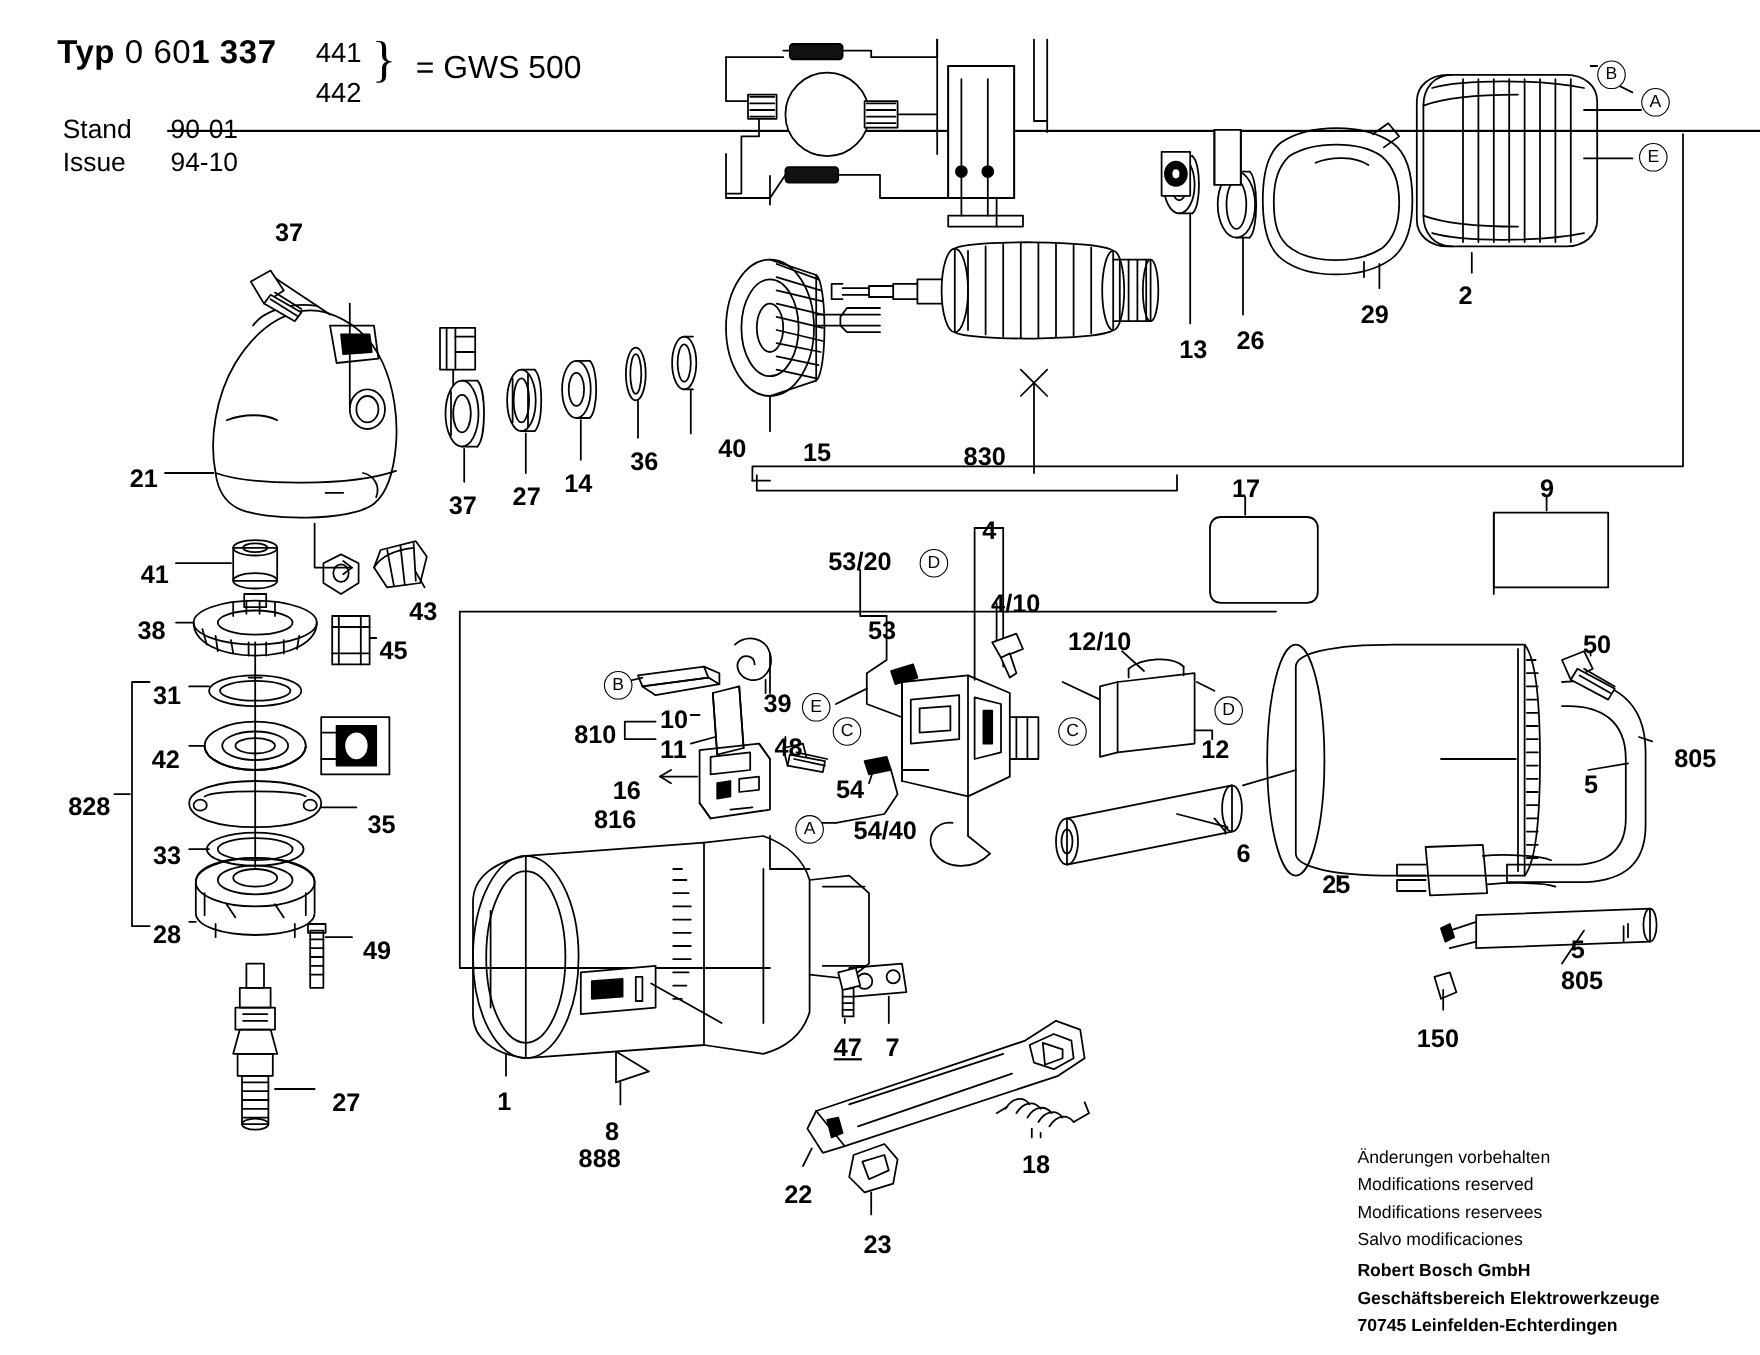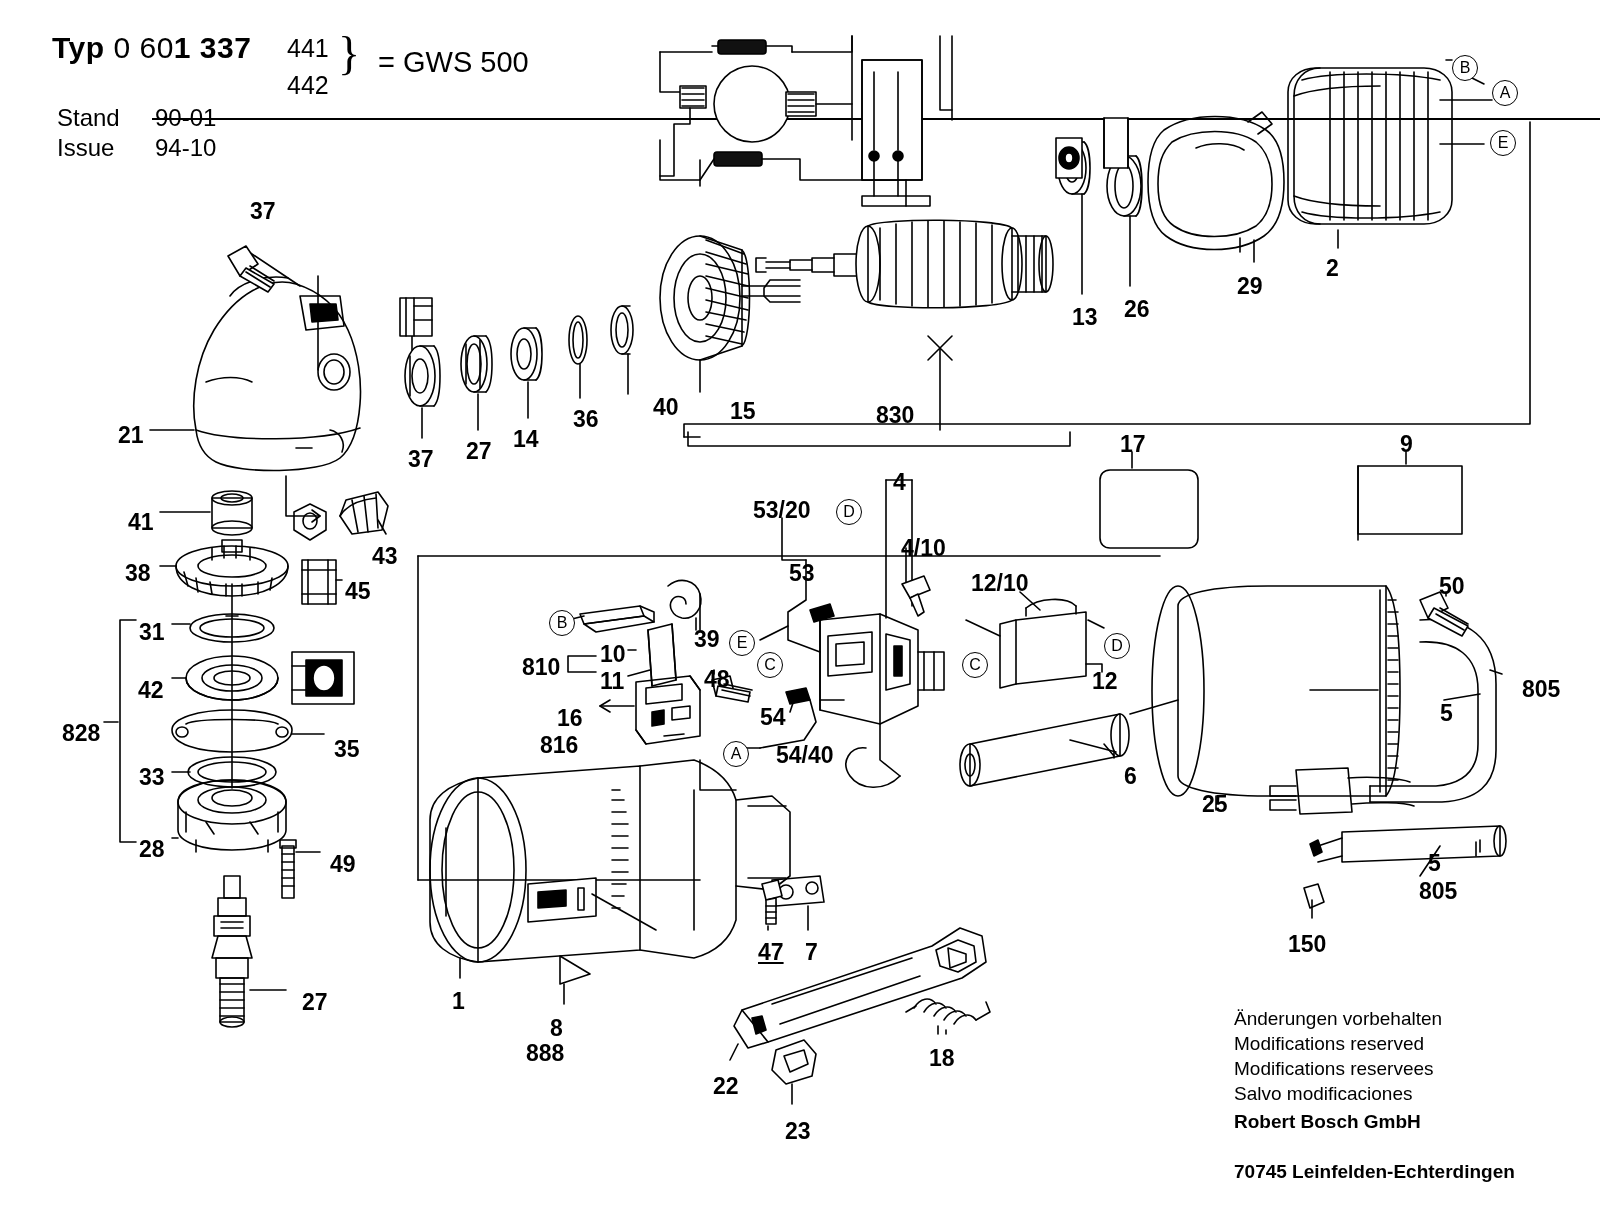--- a/index.html
+++ b/index.html
@@ -73,22 +73,23 @@
     font-size: 16px;
     font-weight: normal;
     display: flex;
     align-items: center;
     justify-content: center;
     box-sizing: border-box;
     background: #fff;
   }
   
   .footer-line {
-    font-size: 19px;
+    font-size: 16px;
     line-height: 1.28;
+    margin-top: 36px;
   }
   .footer-bold {
     font-weight: bold;
   }
   svg.art {
     position: absolute;
     left: 0;
     top: 0;
     width: 1600px;
     height: 1232px;
@@ -117,20 +118,21 @@
   <div class="txt stand-row" style="left:57px; top:106px;">Stand</div>
   <div class="txt stand-row struck" style="left:155px; top:106px;">90-01</div>
   <div class="txt stand-row" style="left:57px; top:136px;">Issue</div>
   <div class="txt stand-row" style="left:155px; top:136px;">94-10</div>
 
   <div class="txt footer-line" style="left:1234px; top:1007px;">Änderungen vorbehalten</div>
   <div class="txt footer-line" style="left:1234px; top:1032px;">Modifications reserved</div>
   <div class="txt footer-line" style="left:1234px; top:1057px;">Modifications reservees</div>
   <div class="txt footer-line" style="left:1234px; top:1082px;">Salvo modificaciones</div>
   <div class="txt footer-line footer-bold" style="left:1234px; top:1110px;">Robert Bosch GmbH</div>
+  <div class="txt footer-line footer-bold" style="left:1234px; top:1135px;">Geschäftsbereich Elektrowerkzeuge</div>
   <div class="txt footer-line footer-bold" style="left:1234px; top:1160px;">70745 Leinfelden-Echterdingen</div>
 
   <svg class="art" viewBox="0 0 1600 1232">
     <g fill="none" stroke="#000" stroke-width="1.6" stroke-linecap="round" stroke-linejoin="round">
 
       <path d="M684 437 L684 424 L1530 424 L1530 122"></path>
       <path d="M684 437 L700 437"></path>
 
       <g>
         <rect x="656" y="36" width="300" height="160" fill="none" stroke="none"></rect>

